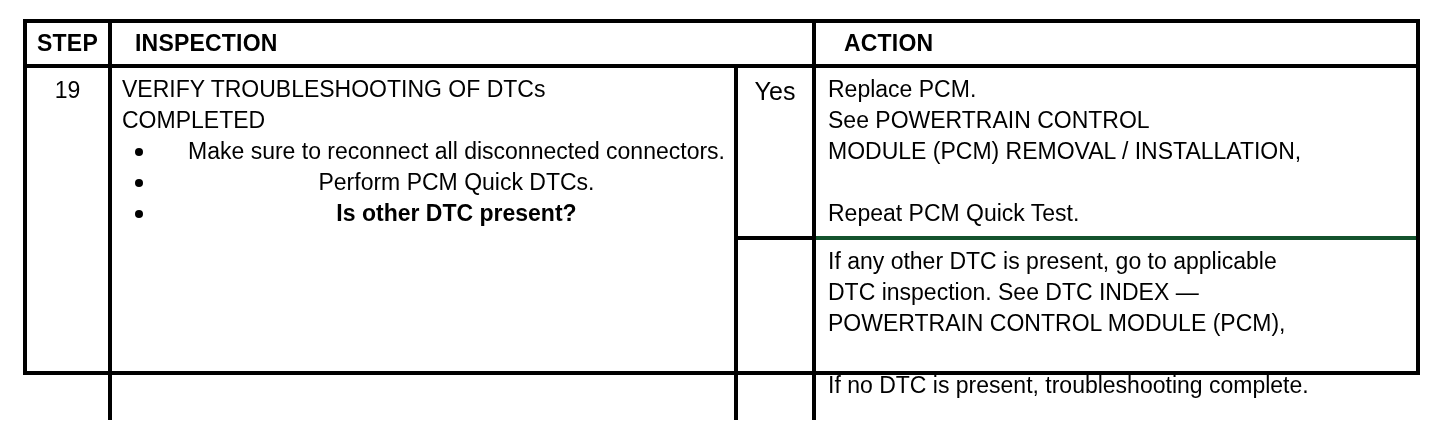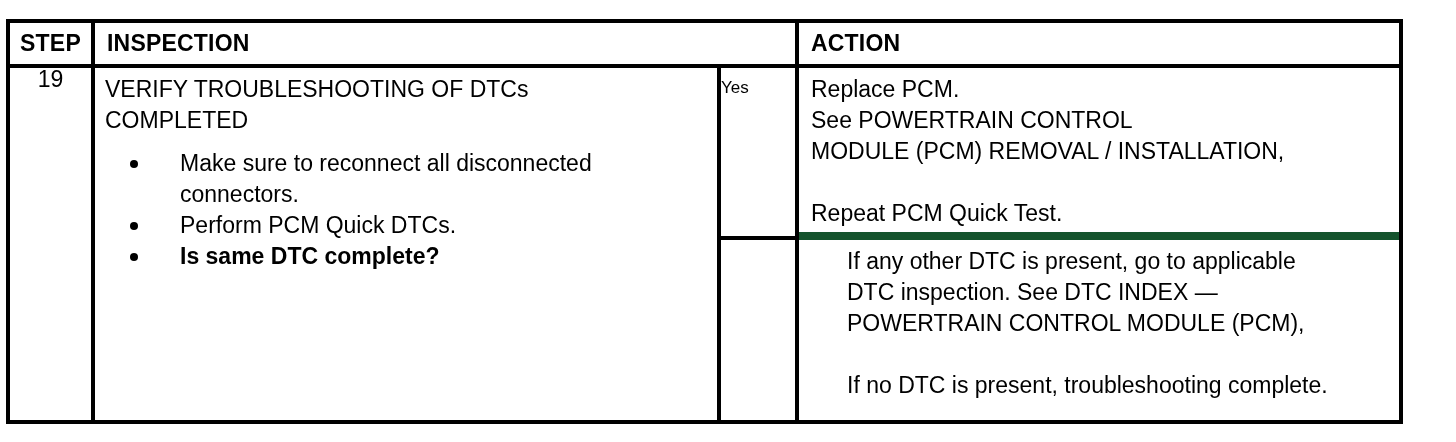--- a/index.html
+++ b/index.html
@@ -19,24 +19,24 @@
   #page {
     position: relative;
     width: 1456px;
     height: 442px;
     background: #ffffff;
   }
 
   
   .table-wrap {
     position: absolute;
-    left: 6px;
+    left: 23px;
     top: 19px;
     width: 1397px;
-    height: 405px;
+    height: 356px;
     box-sizing: border-box;
     border: 4px solid #000;
     background: #fff;
   }
 
   
   .header-row {
     display: flex;
     height: 45px;
     box-sizing: border-box;
@@ -51,60 +51,62 @@
     letter-spacing: 0.2px;
     line-height: 1;
   }
   .hcell-step {
     width: 85px;
     justify-content: center;
     border-right: 4px solid #000;
   }
   .hcell-inspection {
     width: 704px;
-    padding-left: 12px;
+    padding-left: 23px;
     border-right: 4px solid #000;
   }
   .hcell-action {
     flex: 1;
-    padding-left: 12px;
+    padding-left: 28px;
   }
 
   
   .body-row {
     display: flex;
     height: 352px;
     box-sizing: border-box;
   }
 
   .cell-step {
     box-sizing: border-box;
     width: 85px;
     border-right: 4px solid #000;
     display: block;
     text-align: center;
     font-size: 23px;
+    padding-top: 11px;
     line-height: 1;
   }
 
   .cell-inspection {
     box-sizing: border-box;
     width: 626px;
     border-right: 4px solid #000;
     padding: 6px 6px 12px 10px;
     font-size: 23px;
     line-height: 31px;
   }
   .insp-title {
     white-space: pre-line;
   }
   .insp-bullets {
-    margin: 12px;
+    margin: 0;
     padding: 0;
     list-style: none;
+    text-align: center;
   }
   .insp-bullets li {
     position: relative;
     padding-left: 63px;
     font-size: 23px;
     line-height: 31px;
   }
   .insp-bullets li .bul {
     position: absolute;
     left: 13px;
@@ -121,22 +123,22 @@
   .cell-yesno {
     box-sizing: border-box;
     width: 78px;
     border-right: 4px solid #000;
     display: flex;
     flex-direction: column;
   }
   .yesno-label {
     box-sizing: border-box;
     display: block;
-    text-align: left;
-    font-size: 17px;
+    text-align: center;
+    font-size: 25px;
     line-height: 1;
     padding-top: 11px;
   }
   .yesno-top {
     height: 172px;
     border-bottom: 4px solid #000;
   }
   .yesno-bottom {
     flex: 1;
   }
@@ -149,25 +151,24 @@
   }
   .action-block {
     box-sizing: border-box;
     padding: 6px 6px 0 12px;
     font-size: 23px;
     line-height: 31px;
     white-space: pre-line;
   }
   .action-top {
     height: 172px;
-    border-bottom: 8px solid #14532d;
+    border-bottom: 4px solid #14532d;
   }
   .action-bottom {
     flex: 1;
-    margin-left: 36px;
   }
 </style>
 </head>
 <body>
 
 <div id="page">
 
   <div class="table-wrap">
 
     <div class="header-row">
@@ -187,21 +188,21 @@
           <li>
             <span class="bul"></span>
             <span>Make sure to reconnect all disconnected connectors.</span>
           </li>
           <li>
             <span class="bul"></span>
             <span>Perform PCM Quick DTCs.</span>
           </li>
           <li class="bold">
             <span class="bul"></span>
-            <span>Is same DTC complete?</span>
+            <span>Is other DTC present?</span>
           </li>
         </ul>
       </div>
 
       <div class="cell-yesno">
         <div class="yesno-label yesno-top">Yes</div>
       </div>
 
       <div class="cell-action">
         <div class="action-block action-top">Replace PCM.

